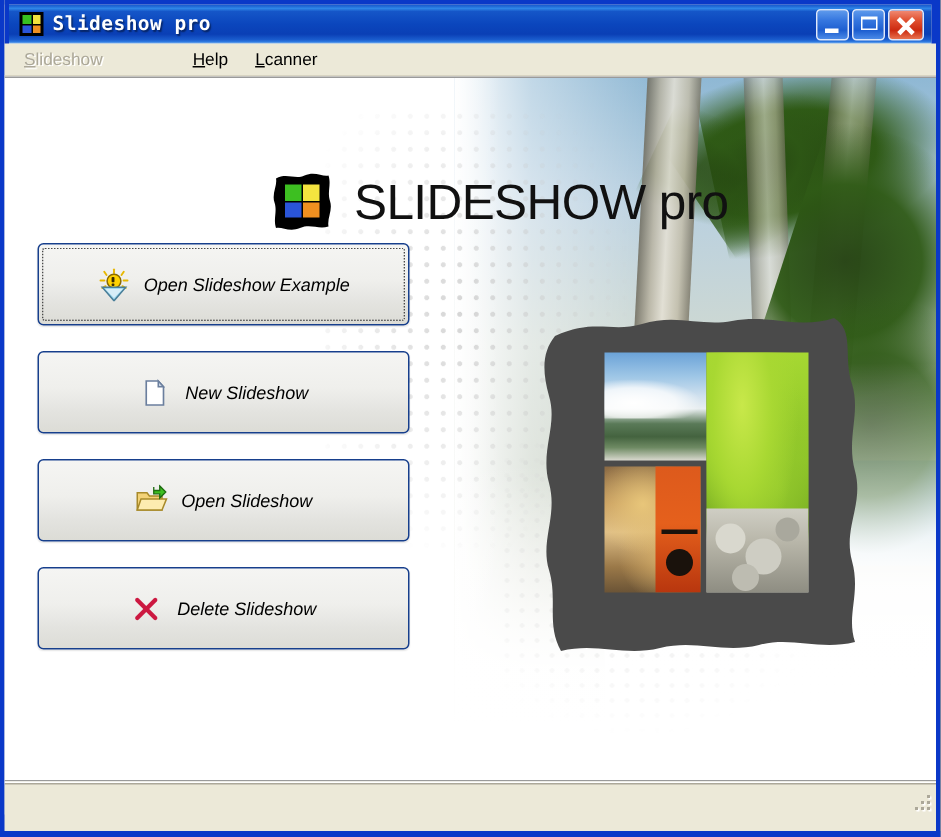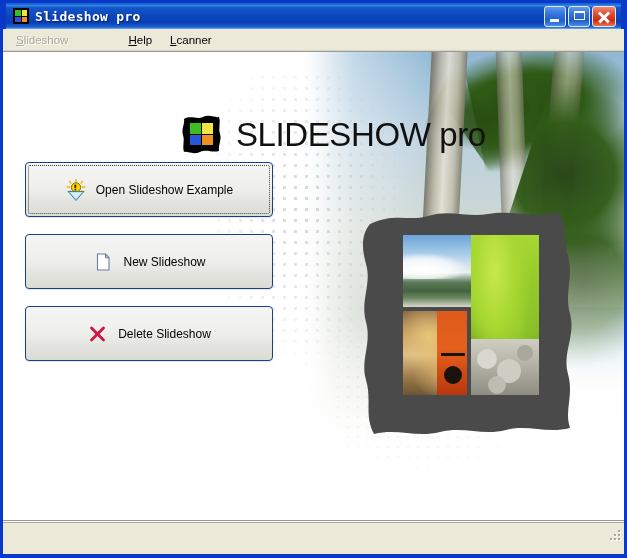--- a/index.html
+++ b/index.html
@@ -292,21 +292,21 @@
     box-shadow: 0 1px 1px rgba(0,0,0,0.10);
   }
   .bigbtn.focused::after {
     content: "";
     position: absolute;
     inset: 2px;
     border: 1px dotted #4a4a4a;
     border-radius: 2px;
     pointer-events: none;
   }
-  .bigbtn .lbl { white-space: nowrap; }
+  .bigbtn .lbl { white-space: nowrap; font-style: italic; }
   .bigbtn .ico { width: 22px; height: 22px; position: relative; flex: 0 0 auto; }
 
   
   .statusbar {
     height: 21px;
     background: #ece9d8;
     border-top: 1px solid #fff;
     box-shadow: inset 0 1px 0 #aca899;
     position: relative;
   }
@@ -459,20 +459,30 @@
       <div class="bigbtn">
         <span class="ico">
           <svg viewBox="0 0 22 22" width="22" height="22">
             <path d="M5.5,3 L13.5,3 L17,6.8 L17,19 L5.5,19 Z" fill="#ffffff" stroke="#6b7f9e" stroke-width="1.1"></path>
             <path d="M13.5,3 L13.5,6.8 L17,6.8 Z" fill="#c8d4e4" stroke="#6b7f9e" stroke-width="1"></path>
           </svg>
         </span>
         <span class="lbl">New Slideshow</span>
       </div>
 
+      <div class="bigbtn">
+        <span class="ico">
+          <svg viewBox="0 0 22 22" width="22" height="22">
+            <path d="M1.5,5.5 L8,5.5 L9.6,7.6 L18,7.6 L18,17 L1.5,17 Z" fill="#f3d277" stroke="#a88a2a" stroke-width="1"></path>
+            <path d="M4,9.6 L21,9.6 L18,17 L1.5,17 Z" fill="#fdecb0" stroke="#a88a2a" stroke-width="1"></path>
+            <path d="M12.5,1.6 L12.5,4 L16.5,4 L16.5,1 L20.5,5 L16.5,9 L16.5,6.2 L12.5,6.2 Z" fill="#3dbf21" stroke="#1f6d11" stroke-width="0.9"></path>
+          </svg>
+        </span>
+        <span class="lbl">Open Slideshow</span>
+      </div>
 
       <div class="bigbtn">
         <span class="ico">
           <svg viewBox="0 0 22 22" width="22" height="22">
             <g stroke="#cc1840" stroke-width="2.8" stroke-linecap="round">
               <line x1="4.5" y1="5" x2="16.5" y2="17"></line>
               <line x1="16.5" y1="5" x2="4.5" y2="17"></line>
             </g>
           </svg>
         </span>

